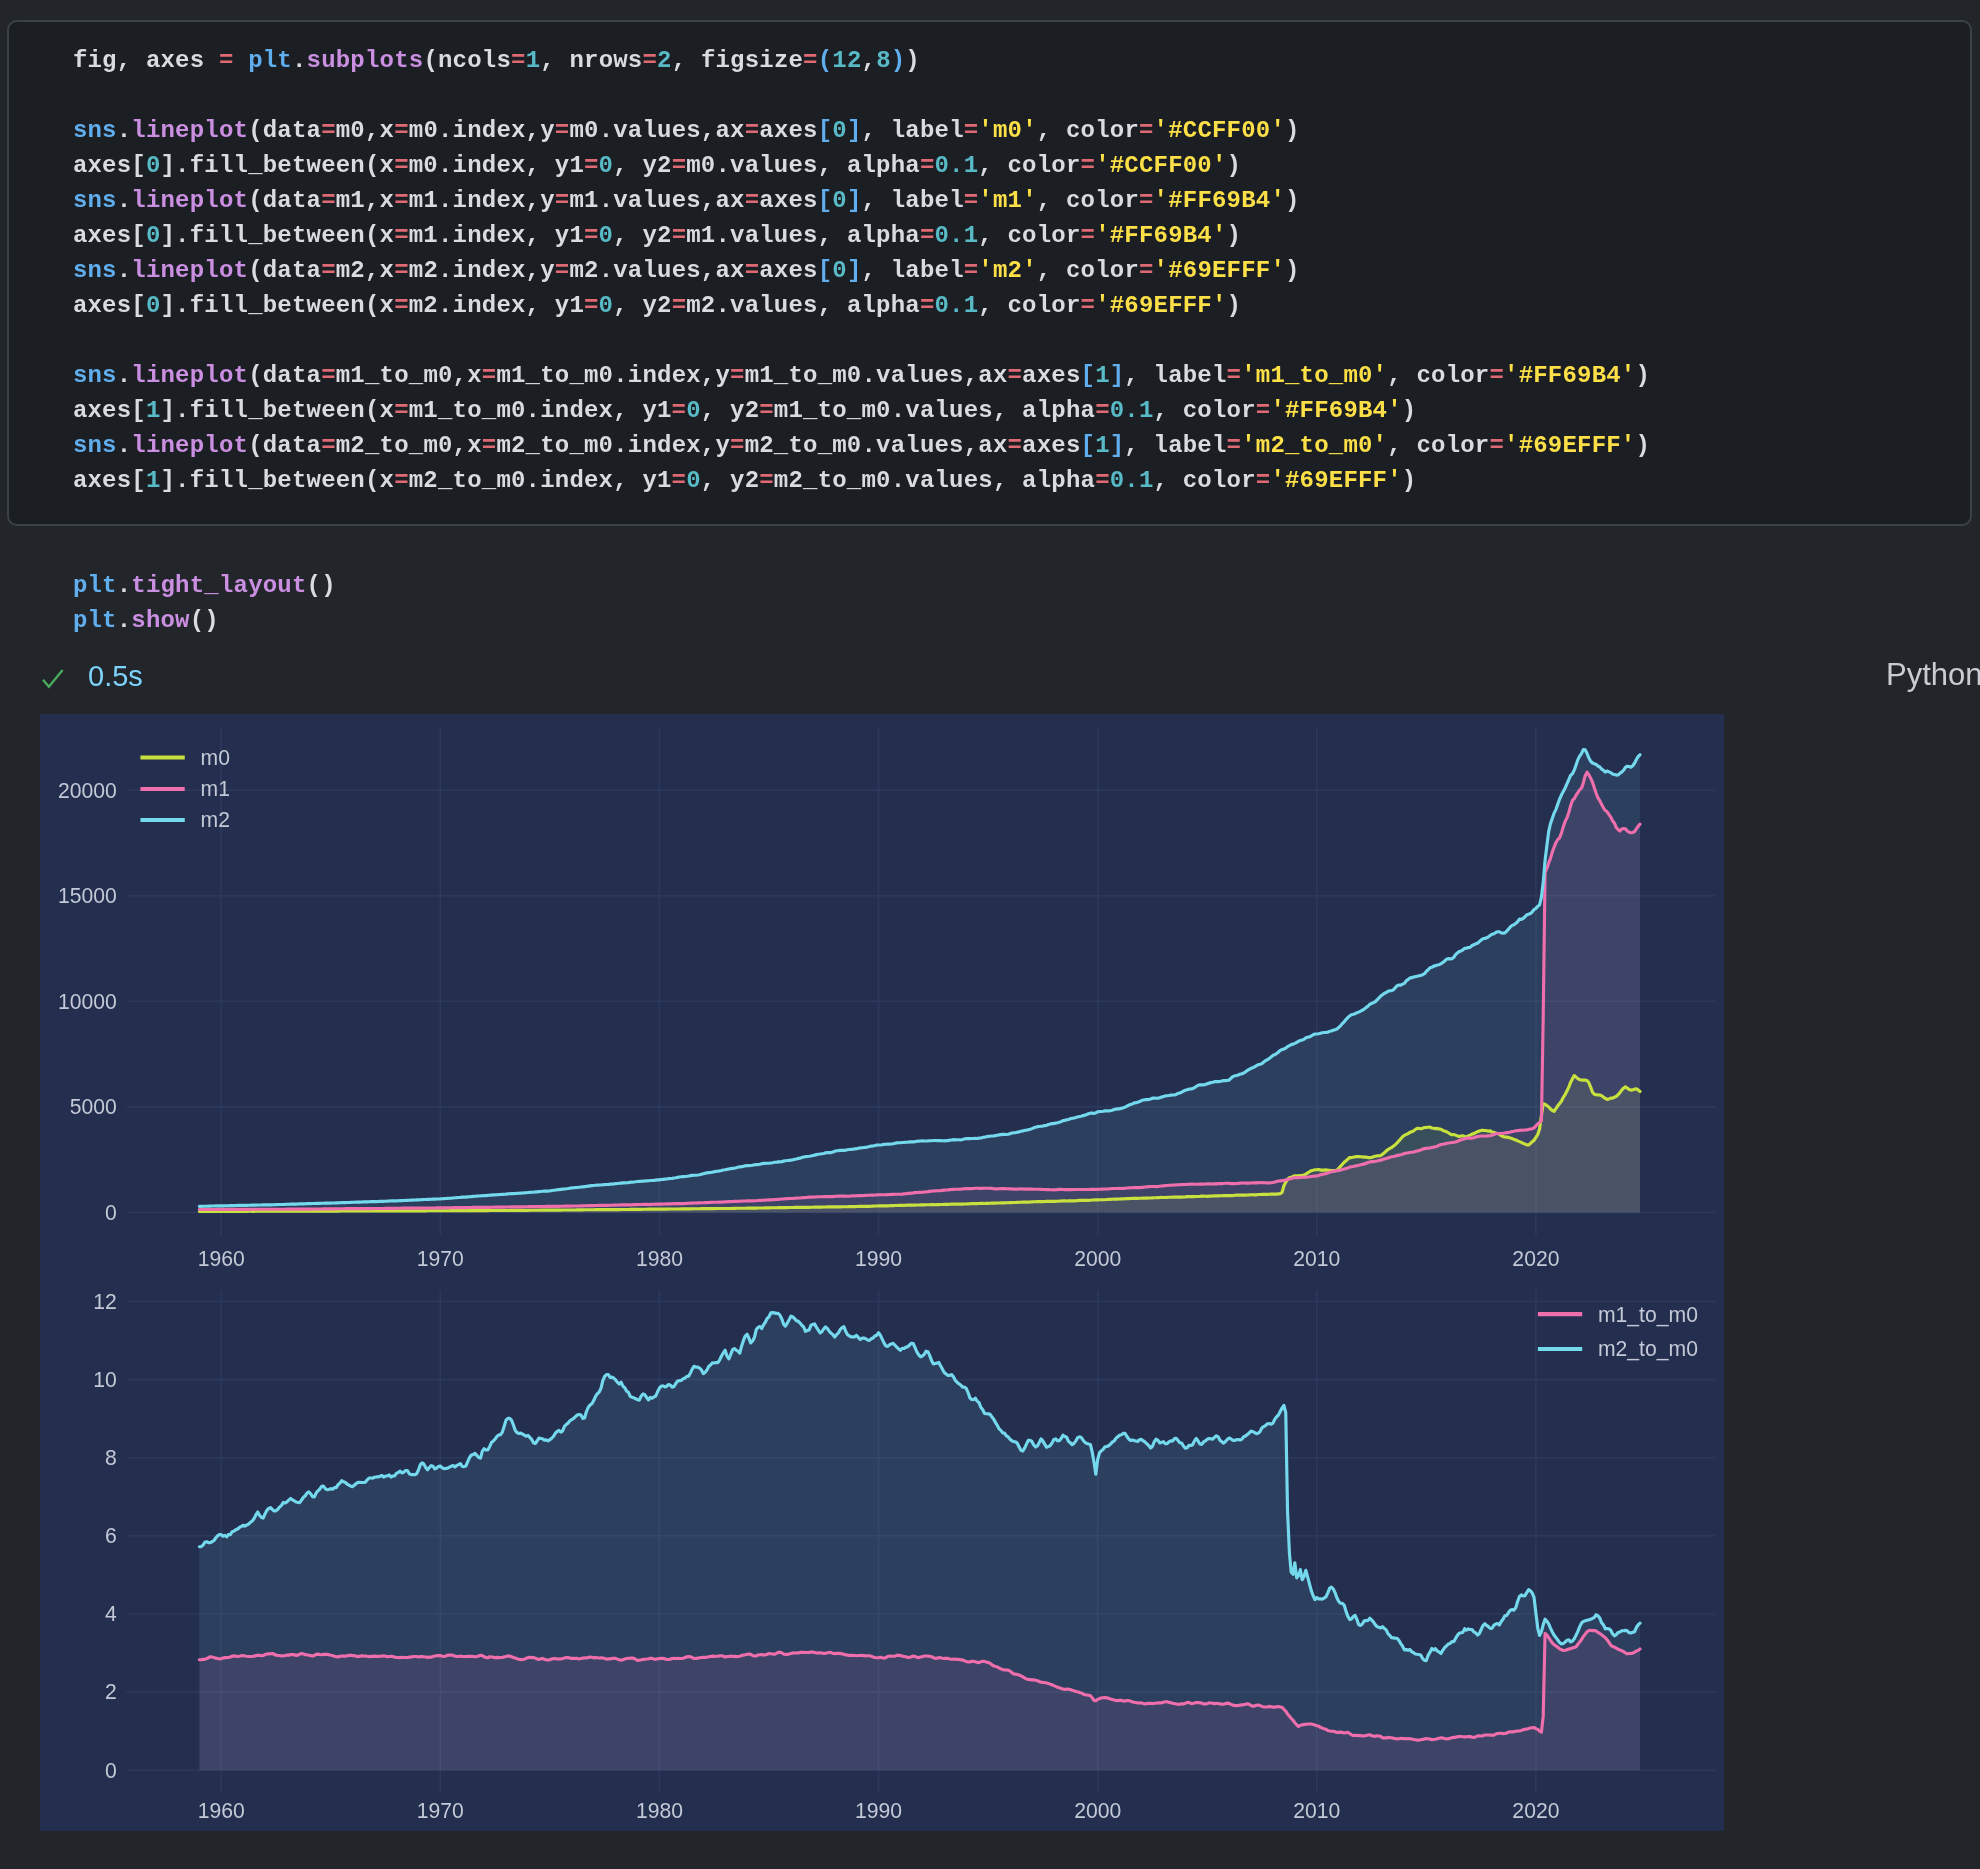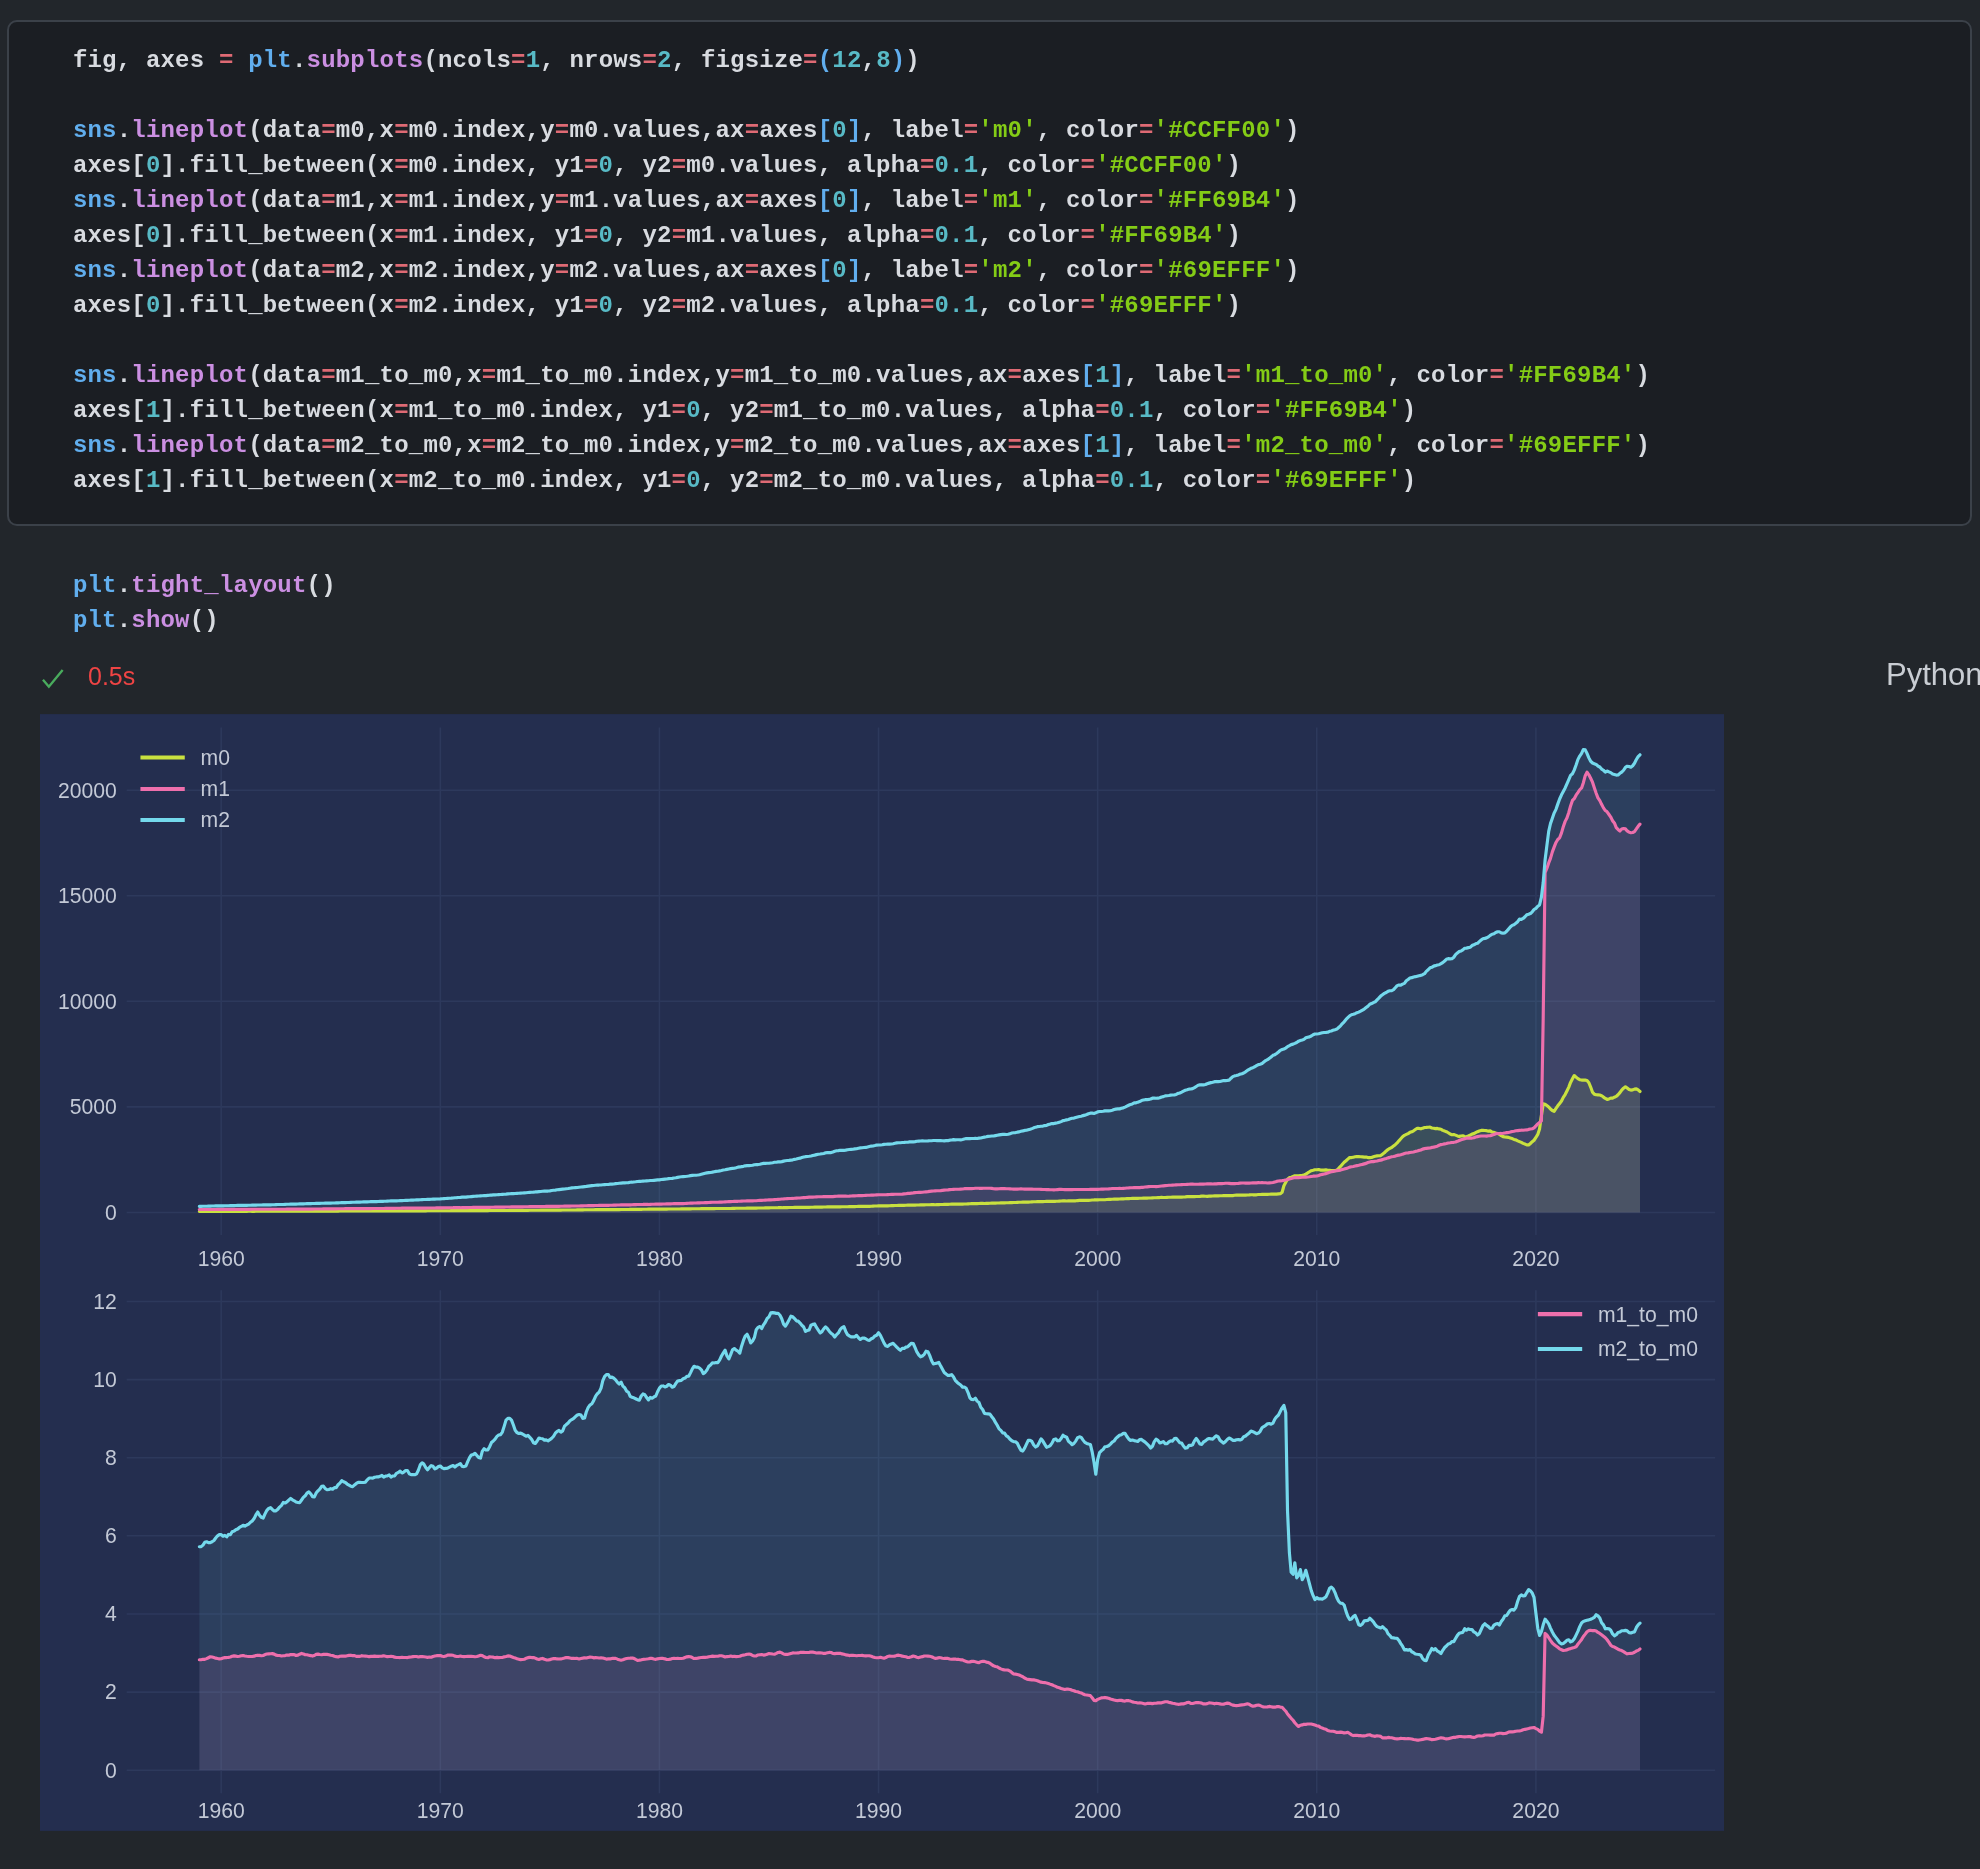--- a/index.html
+++ b/index.html
@@ -1,21 +1,21 @@
 <!DOCTYPE html>
 <html><head><meta charset="utf-8"><style>
 html,body{margin:0;padding:0;background:#22262b;width:1980px;height:1870px;overflow:hidden}
 .cell{position:absolute;left:6.9px;top:19.7px;width:1965px;height:506px;background:#1b1e23;
  border:2px solid #3b4149;border-radius:9.9px;box-sizing:border-box}
 pre.code{position:absolute;left:64px;top:21.7px;margin:0;font-family:"Liberation Mono",monospace;
  font-weight:700;font-size:24px;line-height:35px;color:#d8dbe0;letter-spacing:0.2px}
-.r{color:#df6a74}.b{color:#61aeee}.p{color:#cb8fe2}.n{color:#58bac6}.g{color:#84cc16}
+.r{color:#df6a74}.b{color:#61aeee}.p{color:#cb8fe2}.n{color:#58bac6}.g{color:#fde047}
 .foot{position:absolute;font-family:"Liberation Sans",sans-serif}
 .chk{left:40px;top:666px}
-.secs{left:88px;top:663px;color:#ef4444;font-size:25px;line-height:26.6px}
+.secs{left:88px;top:663px;color:#7dd3fc;font-size:29px;line-height:26.6px}
 .pyl{left:1886px;top:662px;color:#c9cdd3;font-size:31px;line-height:26.6px}
 .fig{position:absolute;left:40px;top:714px;width:1684px;height:1117px}
 </style></head>
 <body>
 <div class="cell">
   <pre class="code">fig, axes <span class="r">=</span> <span class="b">plt</span>.<span class="p">subplots</span>(ncols<span class="r">=</span><span class="n">1</span>, nrows<span class="r">=</span><span class="n">2</span>, figsize<span class="r">=</span><span class="b">(</span><span class="n">12</span>,<span class="n">8</span><span class="b">)</span>)
 
 <span class="b">sns</span>.<span class="p">lineplot</span>(data<span class="r">=</span>m0,x<span class="r">=</span>m0.index,y<span class="r">=</span>m0.values,ax<span class="r">=</span>axes<span class="b">[</span><span class="n">0</span><span class="b">]</span>, label<span class="r">=</span><span class="g">'m0'</span>, color<span class="r">=</span><span class="g">'#CCFF00'</span>)
 axes[<span class="n">0</span>].fill_between(x<span class="r">=</span>m0.index, y1<span class="r">=</span><span class="n">0</span>, y2<span class="r">=</span>m0.values, alpha<span class="r">=</span><span class="n">0.1</span>, color<span class="r">=</span><span class="g">'#CCFF00'</span>)
 <span class="b">sns</span>.<span class="p">lineplot</span>(data<span class="r">=</span>m1,x<span class="r">=</span>m1.index,y<span class="r">=</span>m1.values,ax<span class="r">=</span>axes<span class="b">[</span><span class="n">0</span><span class="b">]</span>, label<span class="r">=</span><span class="g">'m1'</span>, color<span class="r">=</span><span class="g">'#FF69B4'</span>)

